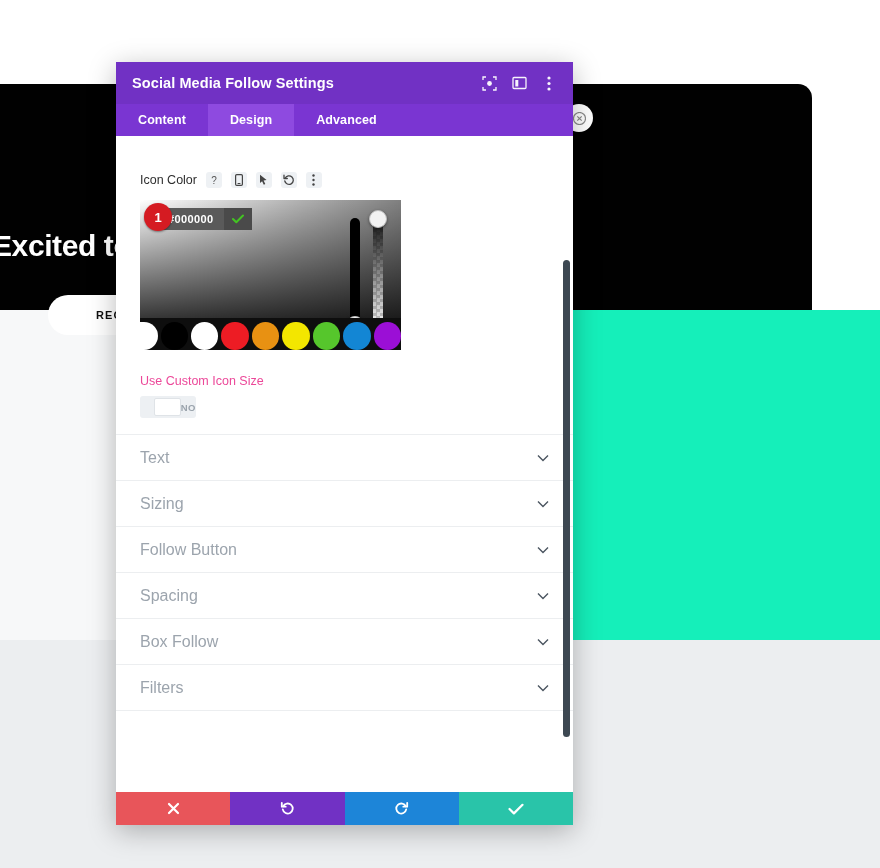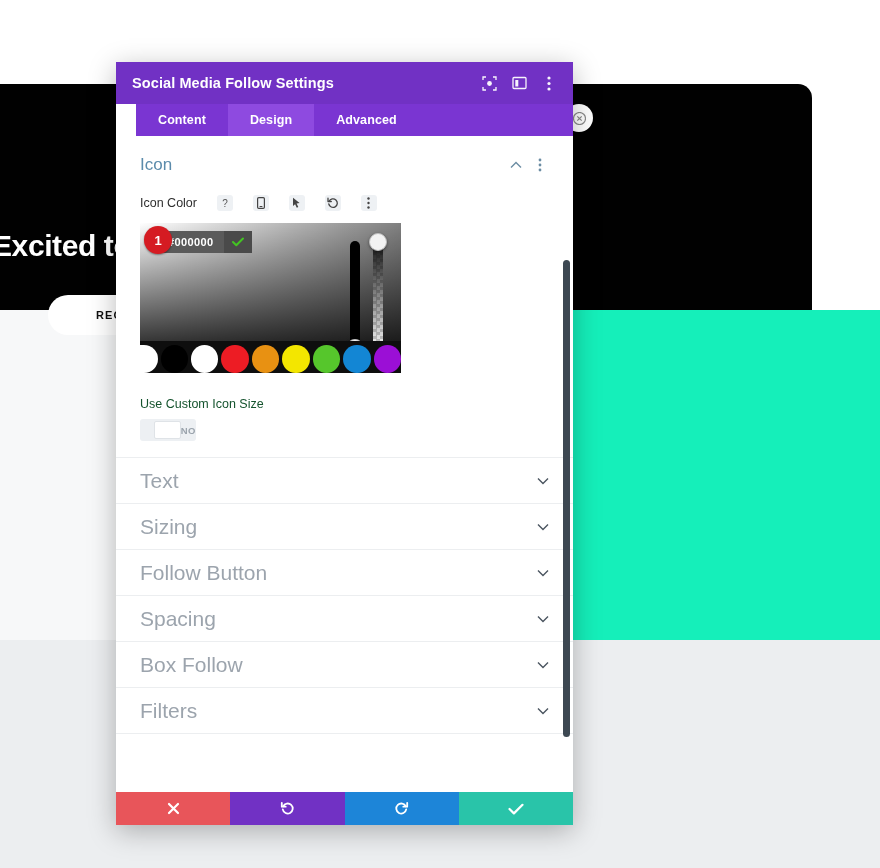--- a/index.html
+++ b/index.html
@@ -72,21 +72,21 @@
     display:flex; align-items:center; padding:0 16px;
     flex:0 0 auto;
   }
   .modal-title {
     color:#fff; font-size:14.5px; font-weight:bold; flex:1;
     letter-spacing:.1px;
   }
   .hdr-icons { display:flex; align-items:center; gap:14px; }
   .hdr-icon { width:16px; height:16px; display:flex; align-items:center; justify-content:center; color:#fff; opacity:.95; cursor:pointer; }
 
-  .tabbar { height:32px; background:#7a35d2; display:flex; flex:0 0 auto;margin-left:20px; }
+  .tabbar { height:32px; background:#7a35d2; display:flex; flex:0 0 auto; }
   .tab {
     height:32px; display:flex; align-items:center; justify-content:center;
     padding:0 22px; color:#ffffff; font-size:12.5px; font-weight:bold;
     cursor:pointer; letter-spacing:.1px;
   }
   .tab.active { background:#8e4ae0; }
 
   .modal-body {
     flex:1 1 auto; position:relative; background:#ffffff; overflow:hidden;
   }
@@ -94,21 +94,21 @@
   
   .section-open { padding:14px 24px 0 24px; }
   .section-open-head {
     display:flex; align-items:center; height:30px;
   }
   .section-open-title { flex:1; font-size:17px; color:#5b8bab; font-weight:normal; }
   .sec-ctrl { width:18px; height:18px; display:flex; align-items:center; justify-content:center; color:#6b8ca3; cursor:pointer; }
   .sec-ctrl + .sec-ctrl { margin-left:6px; }
 
   .field-label-row {
-    display:flex; align-items:center; gap:20px; margin-top:13px; height:20px;
+    display:flex; align-items:center; gap:9px; margin-top:20px; height:20px;
   }
   .field-label { font-size:12.5px; color:#2e2e2e; }
   .mini-icon {
     width:16px; height:16px; border-radius:3px; background:#eef1f4;
     display:flex; align-items:center; justify-content:center;
     font-size:10px; color:#555; cursor:pointer;
   }
 
   
   .cp-wrap { position:relative; margin-top:10px; width:261px; }
@@ -170,38 +170,38 @@
   .cp-handle.alpha { left:229px; top:10px; }
 
   .cp-swatches {
     position:absolute; left:0; bottom:0; width:261px; height:32px;
     background:#0e0e0e;
     display:flex; align-items:flex-start; padding-left:3px; gap:3px;
   }
   .sw { width:28px; height:28px; border-radius:50%; margin-top:4px; cursor:pointer; }
   .sw.ghost { width:18px; height:28px; border-radius:0 14px 14px 0; background:#fff; margin-left:-3px; }
 
-  .custom-size-label { margin-top:24px; font-size:12.5px; color:#14532d; }
+  .custom-size-label { margin-top:24px; font-size:12.5px; color:#ec4899; }
   .toggle-wrap {
     margin-top:8px; width:56px; height:22px; border-radius:3px;
     background:#edf0f3; display:flex; align-items:center; cursor:pointer;padding-left:12px;
   }
   .toggle-knob {
     width:30px; height:18px; margin-left:2px; background:#ffffff;
     border-radius:2px; border:1px solid #dfe3e7;
   }
   .toggle-txt { flex:1; text-align:center; font-size:9.5px; color:#9aa3ac; font-weight:bold; letter-spacing:.5px; }
 
   
   .acc-list { margin-top:16px; border-top:1px solid #eceef0; }
   .acc-row {
     height:46px; display:flex; align-items:center;
     padding:0 24px; border-bottom:1px solid #eceef0; cursor:pointer;
   }
-  .acc-label { flex:1; font-size:21px; color:#9ca4ad; }
+  .acc-label { flex:1; font-size:16px; color:#9ca4ad; }
   .acc-chev { color:#4b5560; font-size:12px; }
 
   
   .vscroll {
     position:absolute; right:3px; top:124px;
     width:7px; height:477px; border-radius:4px; background:#3d4852;
     cursor:pointer; z-index:20;
   }
 
   
@@ -271,35 +271,20 @@
     <div class="tab">Content</div>
     <div class="tab active">Design</div>
     <div class="tab">Advanced</div>
   </div>
 
   <div class="modal-body">
 
     <div class="vscroll"></div>
 
     <div class="section-open">
-      <div class="section-open-head">
-        <div class="section-open-title">Icon</div>
-        <div class="sec-ctrl">
-          <svg width="12" height="8" viewBox="0 0 12 8">
-              <path d="M1 6.5L6 1.5l5 5" stroke="#6b8ca3" stroke-width="1.4" fill="none"></path>
-            </svg>
-        </div>
-        <div class="sec-ctrl">
-          <svg width="4" height="14" viewBox="0 0 4 14">
-              <circle cx="2" cy="2" r="1.4" fill="#6b8ca3"></circle>
-              <circle cx="2" cy="7" r="1.4" fill="#6b8ca3"></circle>
-              <circle cx="2" cy="12" r="1.4" fill="#6b8ca3"></circle>
-            </svg>
-        </div>
-      </div>
 
       <div class="field-label-row">
         <span class="field-label">Icon Color</span>
         <span class="mini-icon">?</span>
         <span class="mini-icon">
           <svg width="8" height="12" viewBox="0 0 8 12">
               <rect x=".6" y=".6" width="6.8" height="10.8" rx="1.2" fill="none" stroke="#444" stroke-width="1.2"></rect>
               <rect x="2.6" y="9" width="2.8" height="1" fill="#444"></rect>
             </svg>
         </span>

